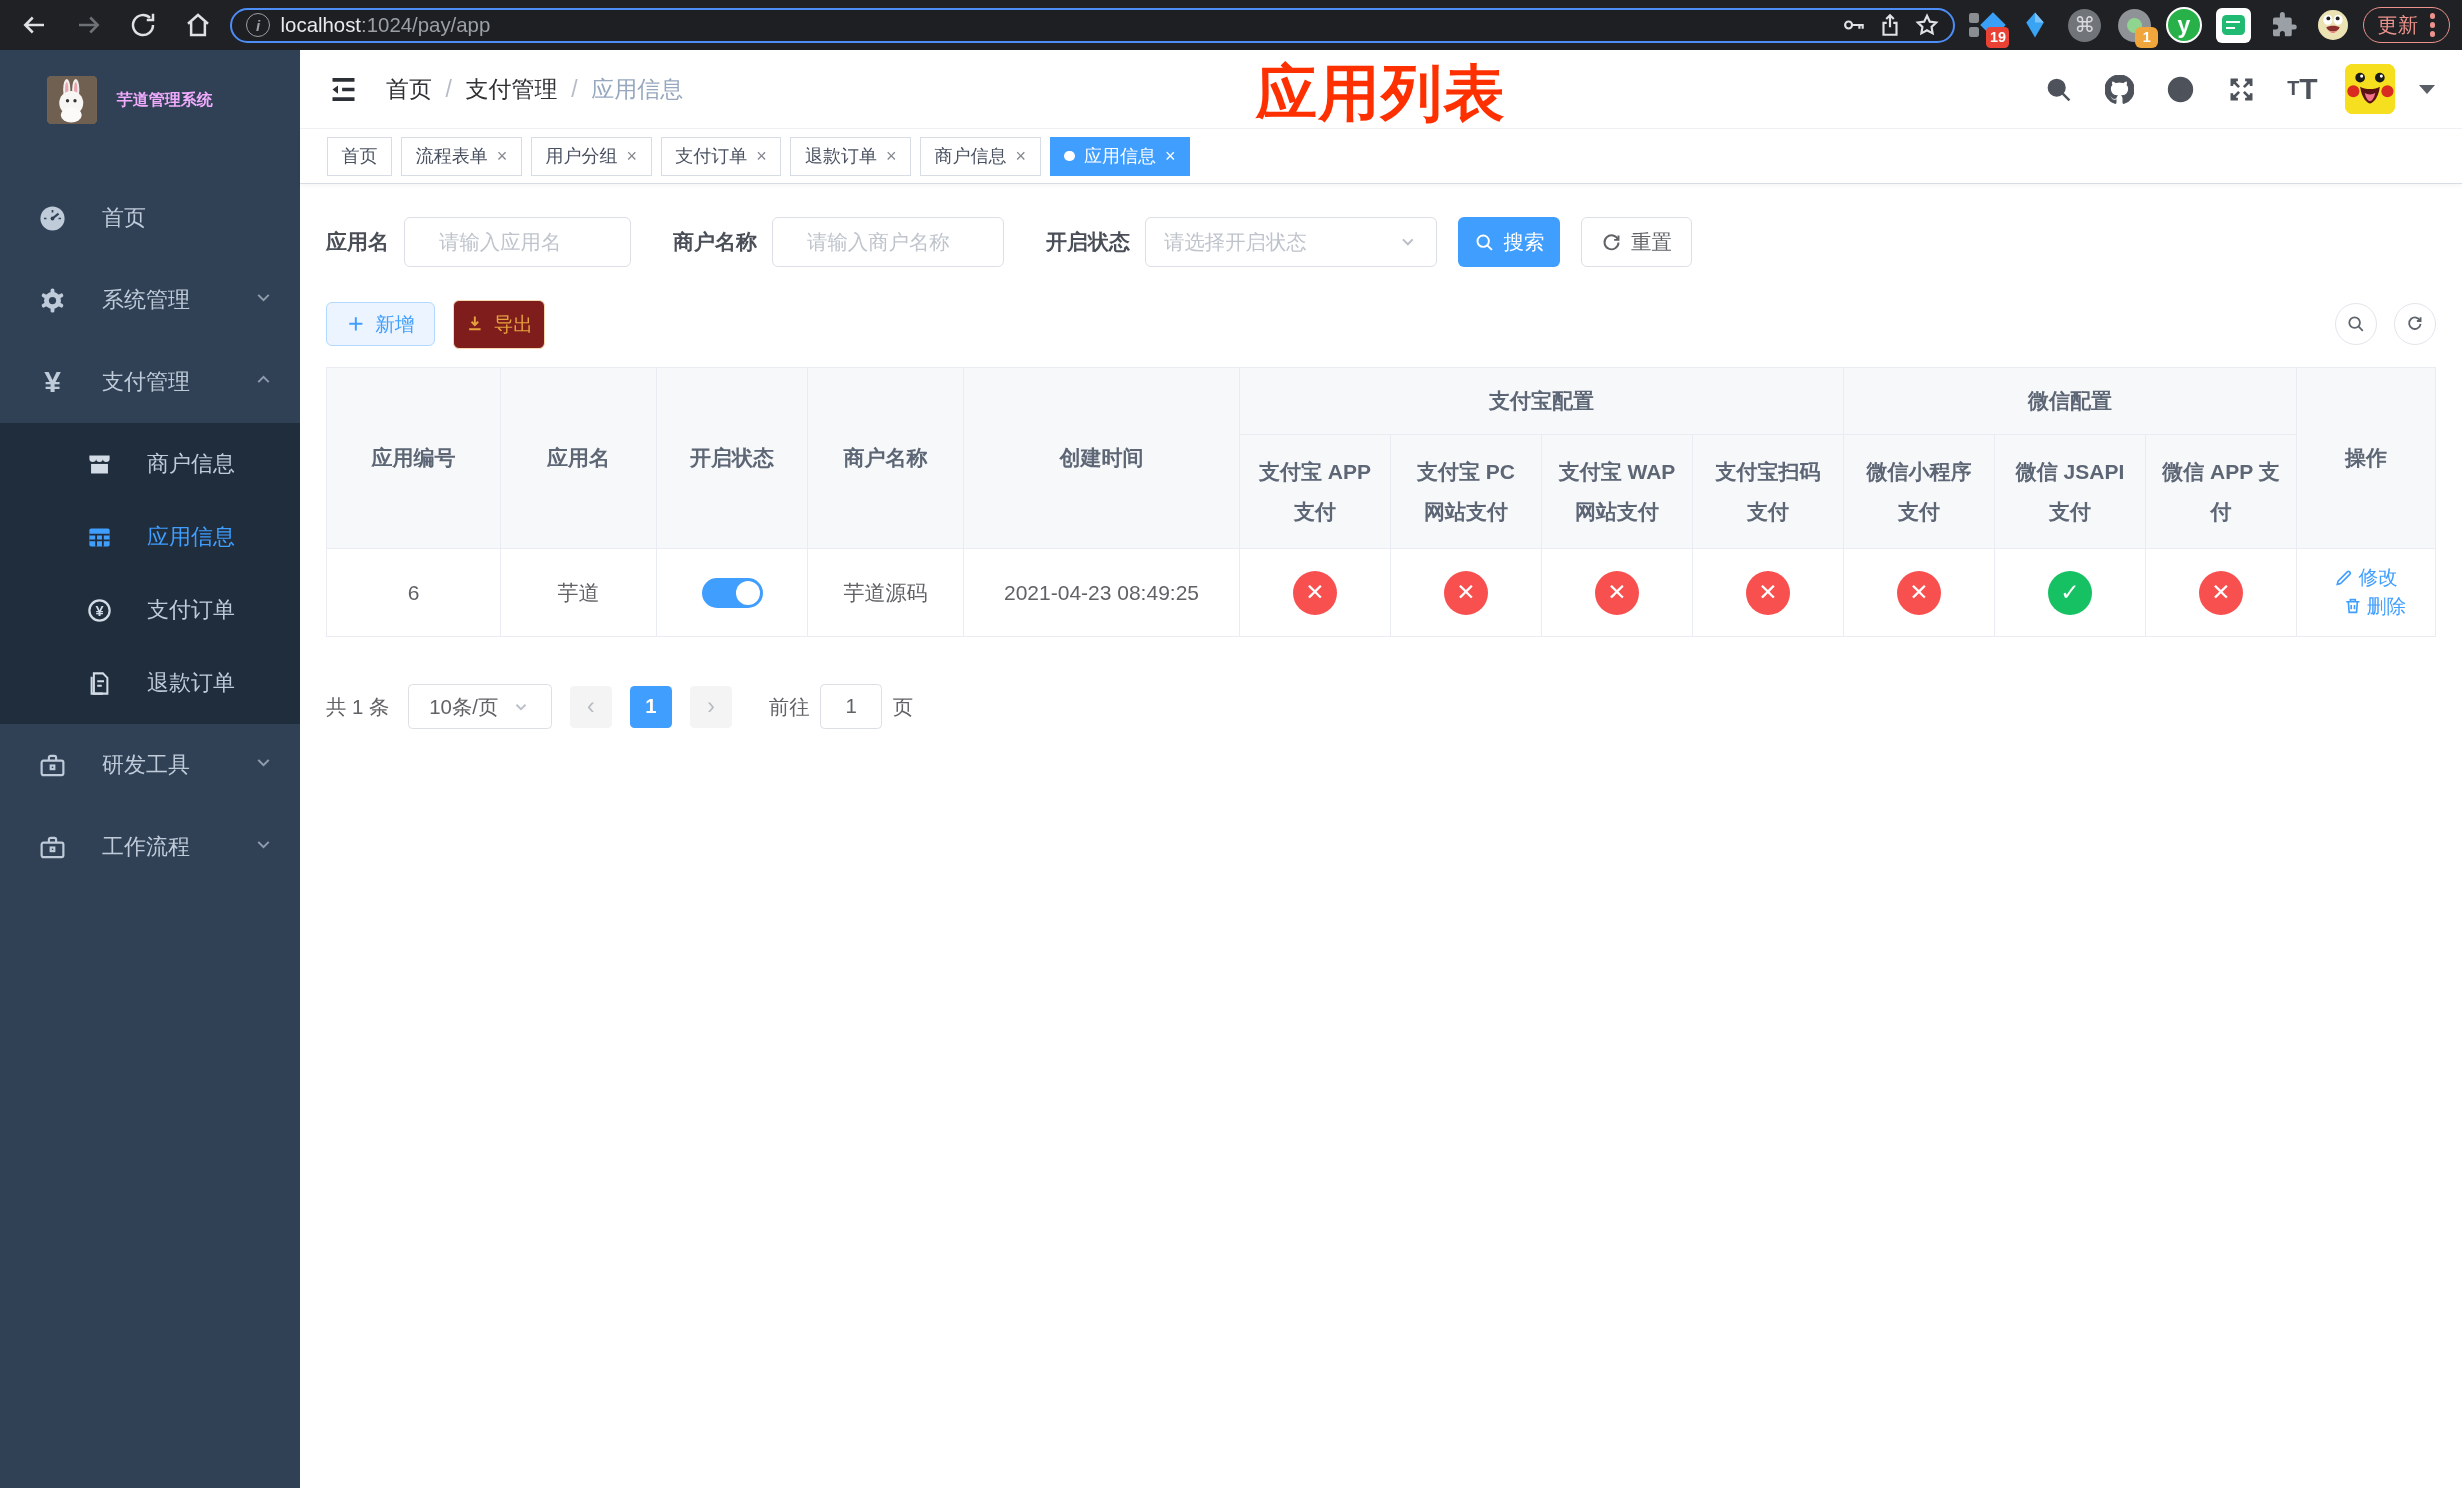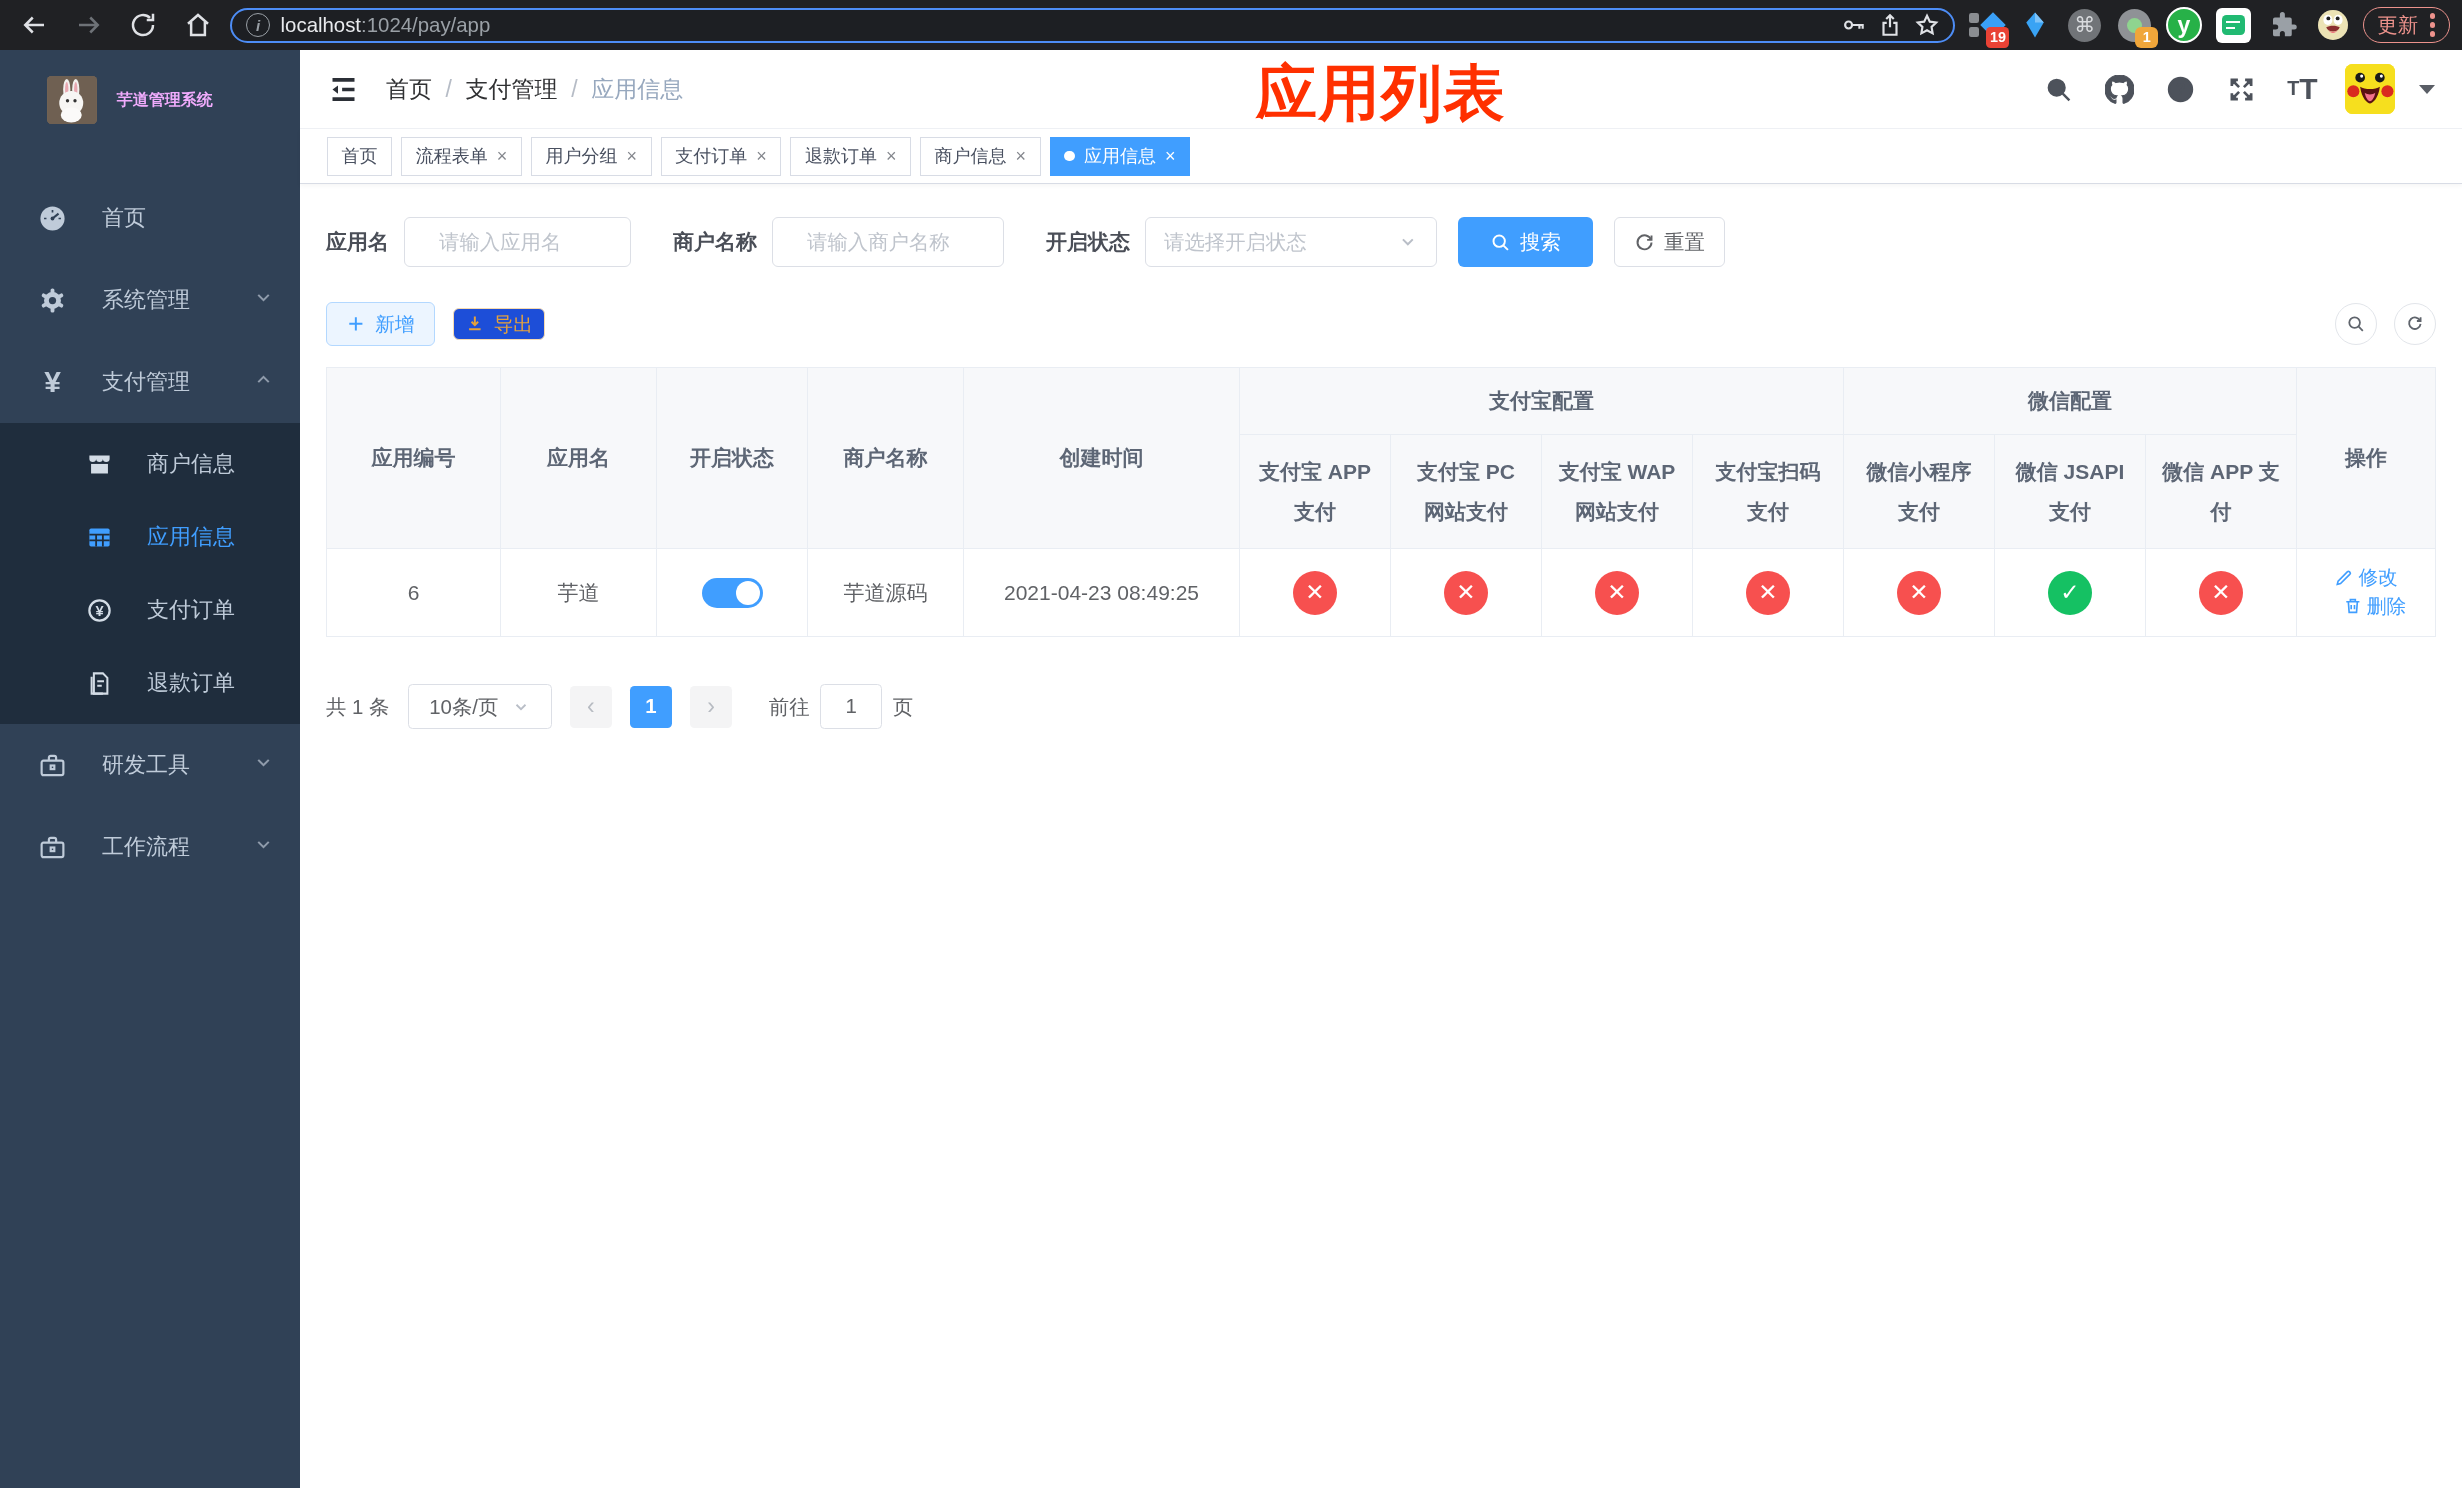--- a/index.html
+++ b/index.html
@@ -74,26 +74,26 @@
   .f-label { font-weight:bold; color:#4a4e57; margin-right:15px; white-space:nowrap; }
   .f-input { width:227px; height:50px; border:1.5px solid #dcdfe6; border-radius:6px; padding:0 34px; font-size:20.4px; color:#303133; outline:none; font-family:inherit; }
   .f-input::placeholder { color:#bfc4cc; }
   .f-input.merchant { width:232px; }
   .gap56 { width:42px; flex:none; }
   .f-select { width:292px; height:50px; border:1.5px solid #dcdfe6; border-radius:6px; display:flex; align-items:center; padding:0 18px; color:#bfc4cc; font-size:20.4px; cursor:pointer; }
   .f-select .ph { flex:1; }
   .f-select svg { width:19.7px; height:19.7px; stroke:#b9bec7; stroke-width:2.4; fill:none; }
   .btn { height:50px; border-radius:6px; display:inline-flex; align-items:center; justify-content:center; gap:9px; font-size:20.4px; cursor:pointer; border:1.5px solid transparent; }
   .btn svg { width:21px; height:21px; }
-  .btn-primary { background:#409EFF; color:#fff; width:135px; margin-left:21px; }
+  .btn-primary { background:#409EFF; color:#fff; width:102px; margin-left:21px; }
   .btn-plain { background:#fff; border-color:#dcdfe6; color:#606266; width:111px; margin-left:21px; }
 
   .action-row { display:flex; align-items:center; margin-top:35px; height:44px; }
   .btn-add { height:44px; width:109px; background:#ecf5ff; border:1.5px solid #b3d8ff; color:#409EFF; border-radius:6px; display:flex; align-items:center; justify-content:center; gap:9px; font-size:19.7px; cursor:pointer; }
-  .btn-export { height:32px; width:92px; background:#1d4ed8; border:1.5px solid #f5dab1; color:#e6a23c; border-radius:6px; display:flex; align-items:center; justify-content:center; gap:9px; font-size:19.7px; cursor:pointer; margin-left:18px; }
+  .btn-export { height:49px; width:92px; background:#7f1d1d; border:1.5px solid #f5dab1; color:#e6a23c; border-radius:6px; display:flex; align-items:center; justify-content:center; gap:9px; font-size:19.7px; cursor:pointer; margin-left:18px; }
   .circle-btn { width:42px; height:42px; border-radius:50%; border:1.5px solid #e2e5ea; background:#fff; display:flex; align-items:center; justify-content:center; cursor:pointer; }
   .circle-btn + .circle-btn { margin-left:16.7px; }
   .circle-btn svg { width:19.7px; height:19.7px; stroke:#5f646c; stroke-width:2.2; fill:none; }
   .spacer { flex:1; }
 
   
   table.grid { width:100%; border-collapse:collapse; margin-top:21px; table-layout:fixed; }
   table.grid th, table.grid td { border:1.5px solid #e9edf3; text-align:center; color:#5d6675; }
   table.grid thead th { background:#f7f8fa; font-size:21px; font-weight:bold; padding:10.6px 13.6px; line-height:1.9; }
   table.grid thead tr.group-row th { height:67px; }

